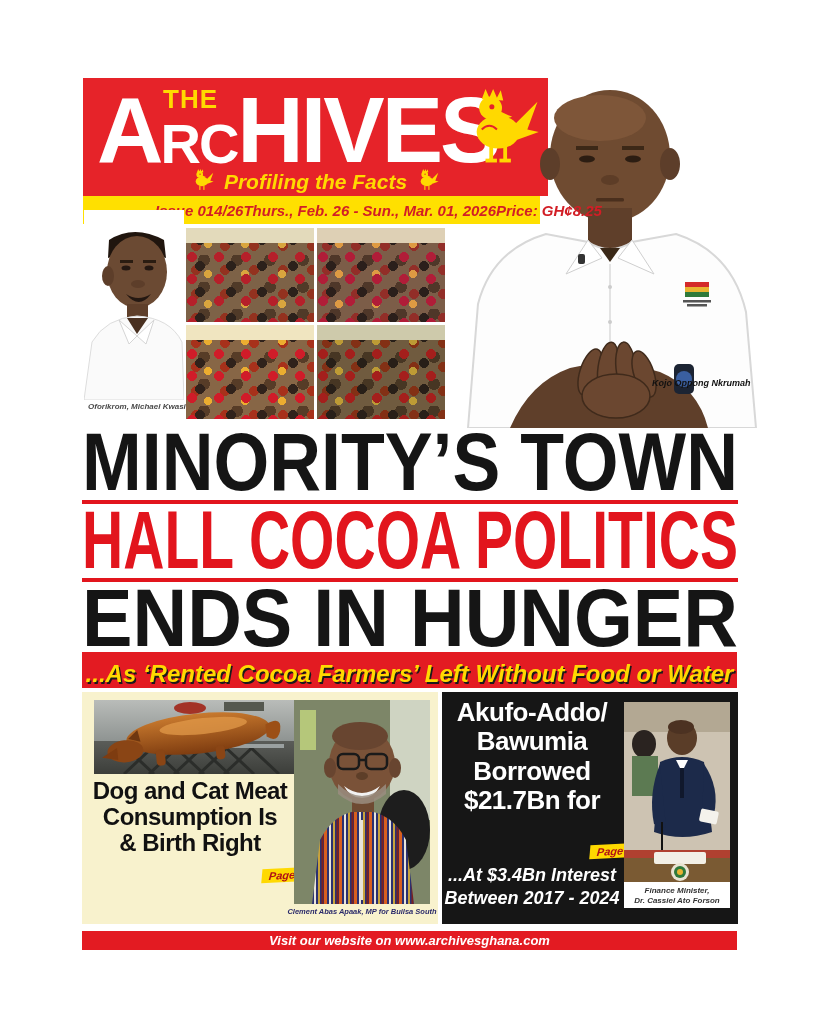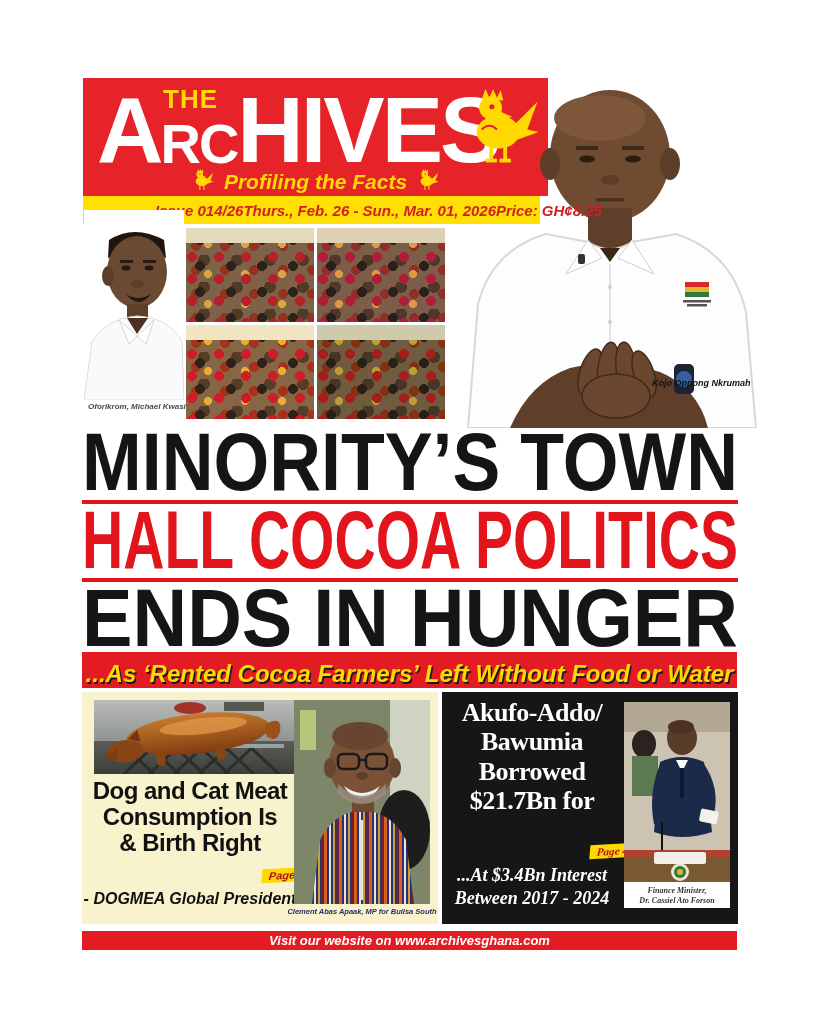--- a/index.html
+++ b/index.html
@@ -71,21 +71,21 @@
   .sl-byline{position:absolute;left:0px;top:198px;width:216px;text-align:center;color:#111111;
              font-size:16px;font-weight:bold;font-style:italic;}
   .page-tag{position:absolute;background:#ffd900;color:#b01116;font-style:italic;font-weight:bold;
             font-size:11px;padding:1px 7px;transform:skewX(-8deg) rotate(-3deg);white-space:nowrap;}
   .tag-left{left:180px;top:176px;}
   .apaak-photo{position:absolute;left:212px;top:8px;width:136px;height:204px;}
   .caption-apaak{position:absolute;left:202px;top:215px;width:156px;text-align:center;font-size:7.5px;
                  font-weight:bold;font-style:italic;color:#2a2a6a;}
 
   
-  .story-right{position:absolute;left:442px;top:692px;width:296px;height:232px;background:#161616;font-family:Liberation Serif, serif;}
+  .story-right{position:absolute;left:442px;top:692px;width:296px;height:232px;background:#161616;}
   .sr-headline{position:absolute;left:4px;top:6px;width:172px;text-align:center;color:#ffffff;
                font-size:26px;font-weight:bold;line-height:1.13;letter-spacing:-0.5px;}
   .tag-right{left:148px;top:152px;}
   .sr-sub{position:absolute;left:0px;top:172px;width:180px;text-align:center;color:#ffffff;
           font-size:18px;font-weight:bold;font-style:italic;line-height:1.25;}
   .finmin-photo{position:absolute;left:182px;top:10px;width:106px;height:206px;}
 
   
   .footer-bar{position:absolute;left:82px;top:931px;width:655px;height:19px;background:#e31b22;
               display:flex;align-items:center;justify-content:center;}
@@ -276,21 +276,20 @@
           <path d="M172,32 q18,-8 14,8 q-4,12 -14,4" fill="#9c4f16"></path>
         </g>
       </svg>
     </div>
     <div class="sl-headline">
       <div>Dog and Cat Meat</div>
       <div>Consumption Is</div>
       <div>&amp; Birth Right</div>
     </div>
     <div class="page-tag tag-left">Page 3</div>
-    <div class="sl-byline">- DOGMEA Global President</div>
     <div class="apaak-photo">
       <svg viewBox="0 0 136 204" width="136" height="204">
         <defs>
           <pattern id="smock" width="15" height="10" patternUnits="userSpaceOnUse">
             <rect width="15" height="10" fill="#2b3070"></rect>
             <rect x="0" width="3" height="10" fill="#d85f1e"></rect>
             <rect x="5" width="2" height="10" fill="#e8e4da"></rect>
             <rect x="9" width="2" height="10" fill="#c8a23c"></rect>
             <rect x="12.5" width="2" height="10" fill="#7a1f1f"></rect>
           </pattern>

